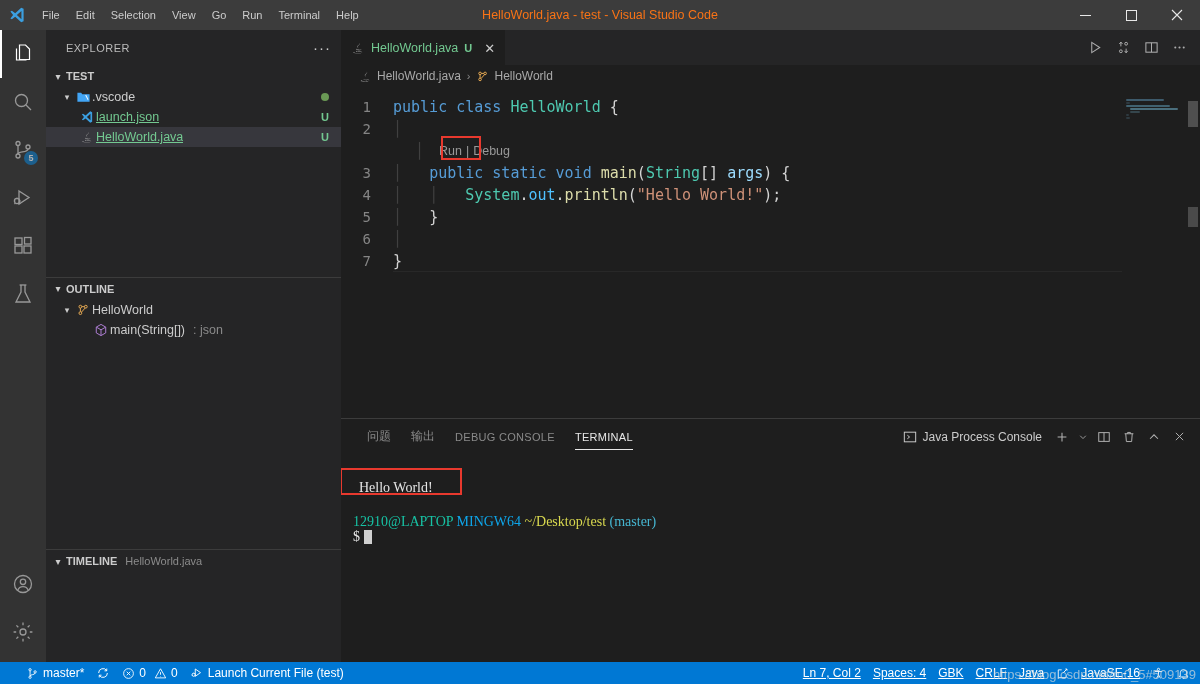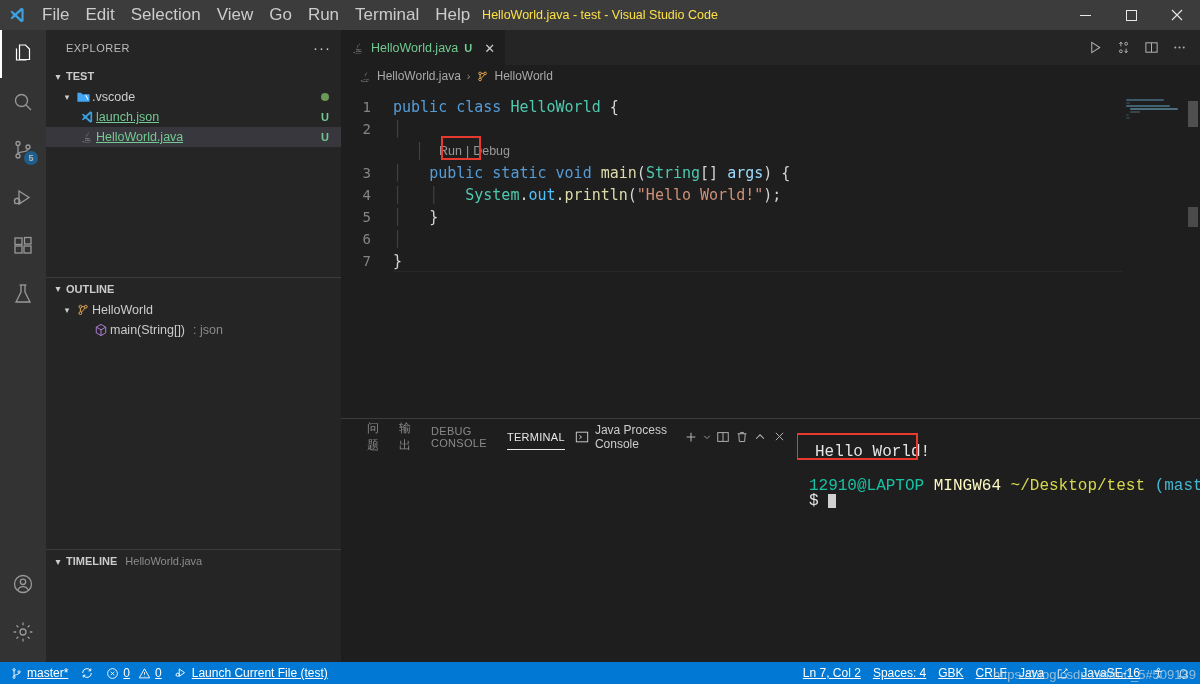--- a/index.html
+++ b/index.html
@@ -15,26 +15,26 @@
   #app { position: relative; width: 1200px; height: 684px; display: flex; flex-direction: column; }
 
   
   .titlebar {
     height: 30px; background: #3c3c3c; display: flex; align-items: center;
     flex: 0 0 30px; position: relative;
   }
   .vs-logo { width: 34px; height: 30px; display: flex; align-items: center; justify-content: center; }
   .menu { display: flex; align-items: center; height: 30px; }
   .menu-item {
-    padding: 0 8px; height: 22px; line-height: 22px; font-size: 17px;
+    padding: 0 8px; height: 22px; line-height: 22px; font-size: 11px;
     color: #cccccc; cursor: default; border-radius: 2px; white-space: nowrap;
   }
   .title-center {
     position: absolute; left: 0; right: 0; text-align: center;
-    font-size: 12.5px; color: #fde047; pointer-events: none;
+    font-size: 12.5px; color: #f97316; pointer-events: none;
   }
   .win-controls { margin-left: auto; display: flex; height: 30px; z-index: 2; }
   .win-btn { width: 46px; height: 30px; display: flex; align-items: center; justify-content: center; }
 
   
   .body-row { display: flex; flex: 1 1 auto; min-height: 0; }
 
   
   .activitybar {
     width: 46px; background: #333333; display: flex; flex-direction: column;
@@ -141,53 +141,53 @@
     position: absolute; right: 14px; top: 0; width: 62px; height: 100%;
     background: #1e1e1e; overflow: hidden;
   }
   .mm-line { height: 2px; margin: 0 0 1px 2px; border-radius: 1px; }
   .v-scrollbar {
     position: absolute; right: 0; top: 0; width: 14px; height: 100%; background: transparent;
   }
   .v-thumb { position: absolute; right: 2px; width: 10px; background: #4f4f4f; border-radius: 0; }
 
   
-  .panel { height: 244px; flex: 0 0 244px; background: #1e1e1e; display: flex; flex-direction: row; border-top: 1px solid #3c3c3c;}
+  .panel { height: 244px; flex: 0 0 244px; background: #1e1e1e; display: flex; flex-direction: column; border-top: 1px solid #3c3c3c;}
   .panel-head { height: 35px; display: flex; align-items: stretch; flex: 0 0 35px; padding-left: 16px;}
   .ptab {
     display: flex; align-items: center; padding: 0 10px; font-size: 11px; letter-spacing: .3px;
     color: #8a8a8a; cursor: pointer; position: relative; text-transform: uppercase;
   }
   .ptab.cjk { font-size: 12px; letter-spacing: 0; text-transform: none; }
   .ptab.active { color: #e7e7e7; }
   .ptab.active::after {
     content: ""; position: absolute; left: 10px; right: 10px; bottom: 4px; height: 1px; background: #e7e7e7;
   }
   .panel-actions { margin-left: auto; display: flex; align-items: center; gap: 3px; padding-right: 10px; }
   .p-term-name { display: flex; align-items: center; gap: 6px; font-size: 12px; color: #cccccc; margin-right: 6px;}
   .pa-btn { width: 22px; height: 24px; display: flex; align-items: center; justify-content: center; opacity: .85; cursor: pointer; }
   .terminal {
-    flex: 1 1 auto; padding: 6px 0 0 12px; font-family: Liberation Mono, monospace;
-    font-size: 16px; line-height: 15px; color: #cccccc; position: relative; overflow: hidden;
+    flex: 1 1 auto; padding: 6px 0 0 12px; font-family: Liberation Serif, serif;
+    font-size: 14px; line-height: 15px; color: #cccccc; position: relative; overflow: hidden;
   }
   .t-line { height: 15px; white-space: pre; }
   .t-green { color: #17c2a4; }
-  .t-purple { color: #fef9c3; }
+  .t-purple { color: #0ea5e9; }
   .t-yellow { color: #d8d84f; }
   .t-cyan { color: #46b6d1; }
   .t-white { color: #e5e5e5; }
   .t-cursor { display: inline-block; width: 8px; height: 14px; background: #d0d0d0; vertical-align: -3px; }
 
   
   .statusbar {
     height: 22px; flex: 0 0 22px; background: #0078d4; display: flex; align-items: center;
     font-size: 12px; color: #ffffff; position: relative;
   }
   .sb-item { display: flex; align-items: center; gap: 4px; padding: 0 6px; height: 22px; cursor: pointer; white-space: nowrap;}
-  .sb-left { display: flex; align-items: center; padding-left: 4px; text-decoration: underline; }
+  .sb-left { display: flex; align-items: center; padding-left: 20px; }
   .sb-right { margin-left: auto; display: flex; align-items: center; padding-right: 4px; text-decoration: underline; }
 
   .watermark {
     position: absolute; right: 4px; bottom: 2px; font-size: 13px; color: #cfd8dd;
     opacity: .72; font-family: "Liberation Sans", sans-serif; pointer-events: none; white-space: nowrap;
   }
   svg { display: block; }
 </style>
 </head>
 <body>

